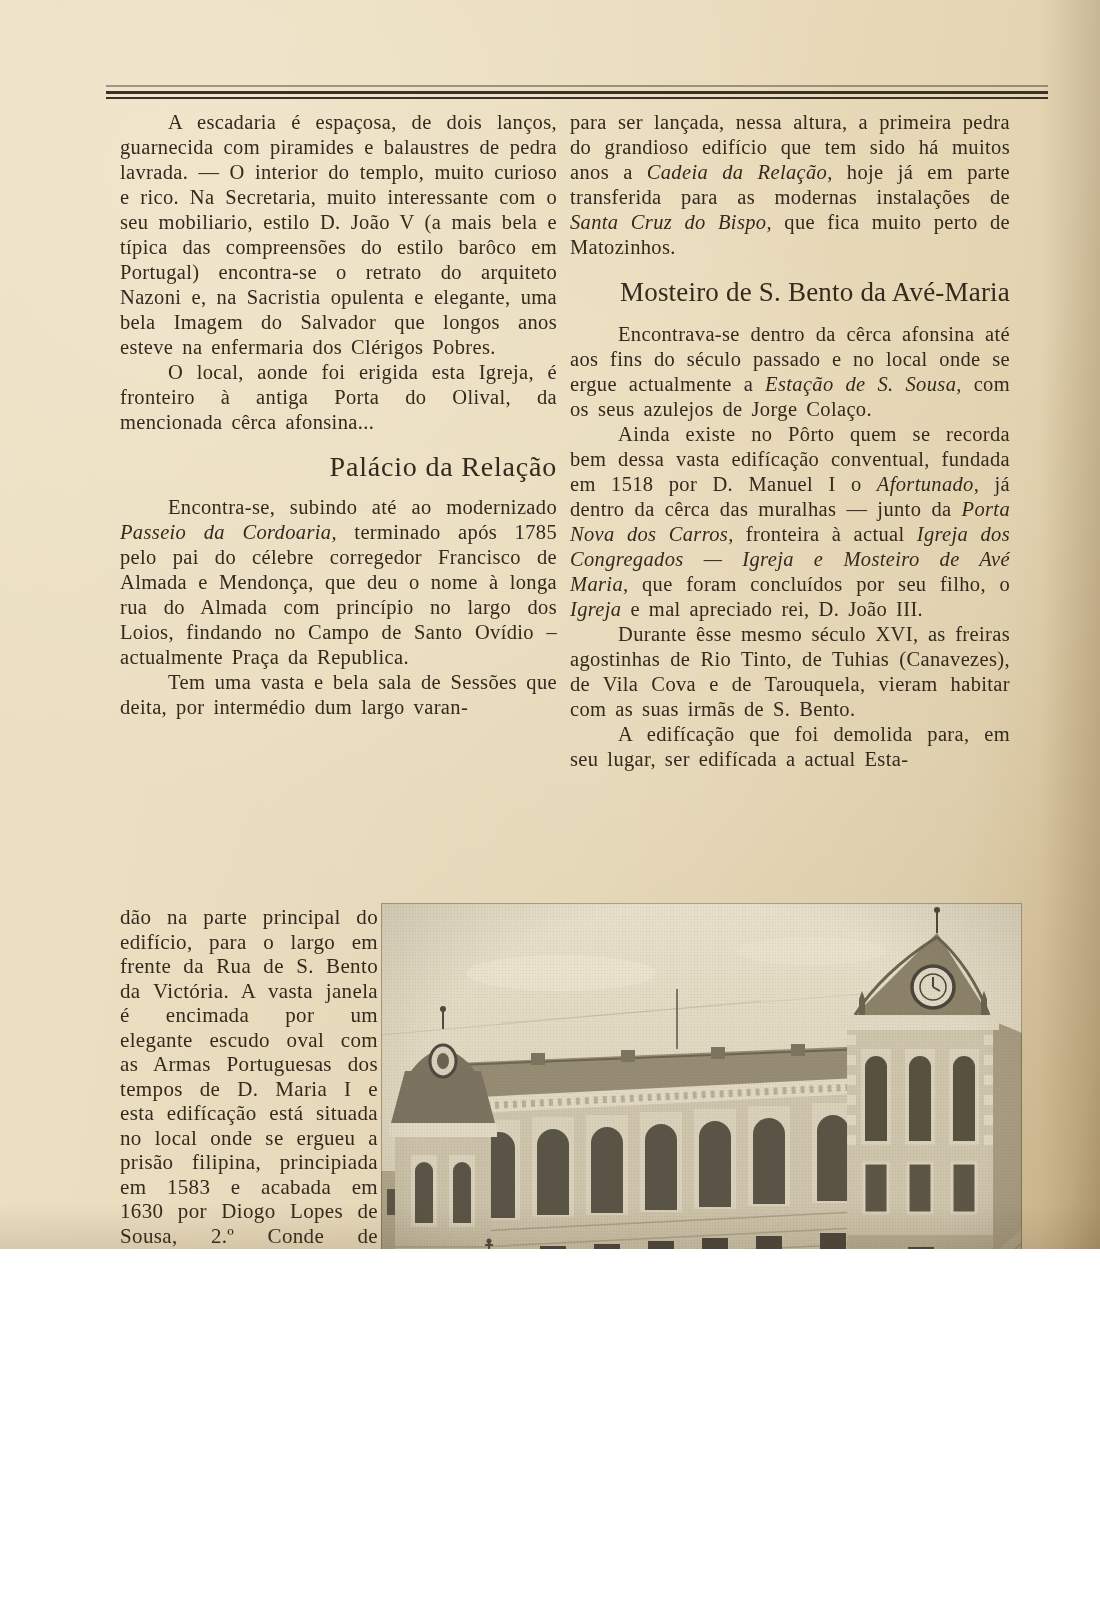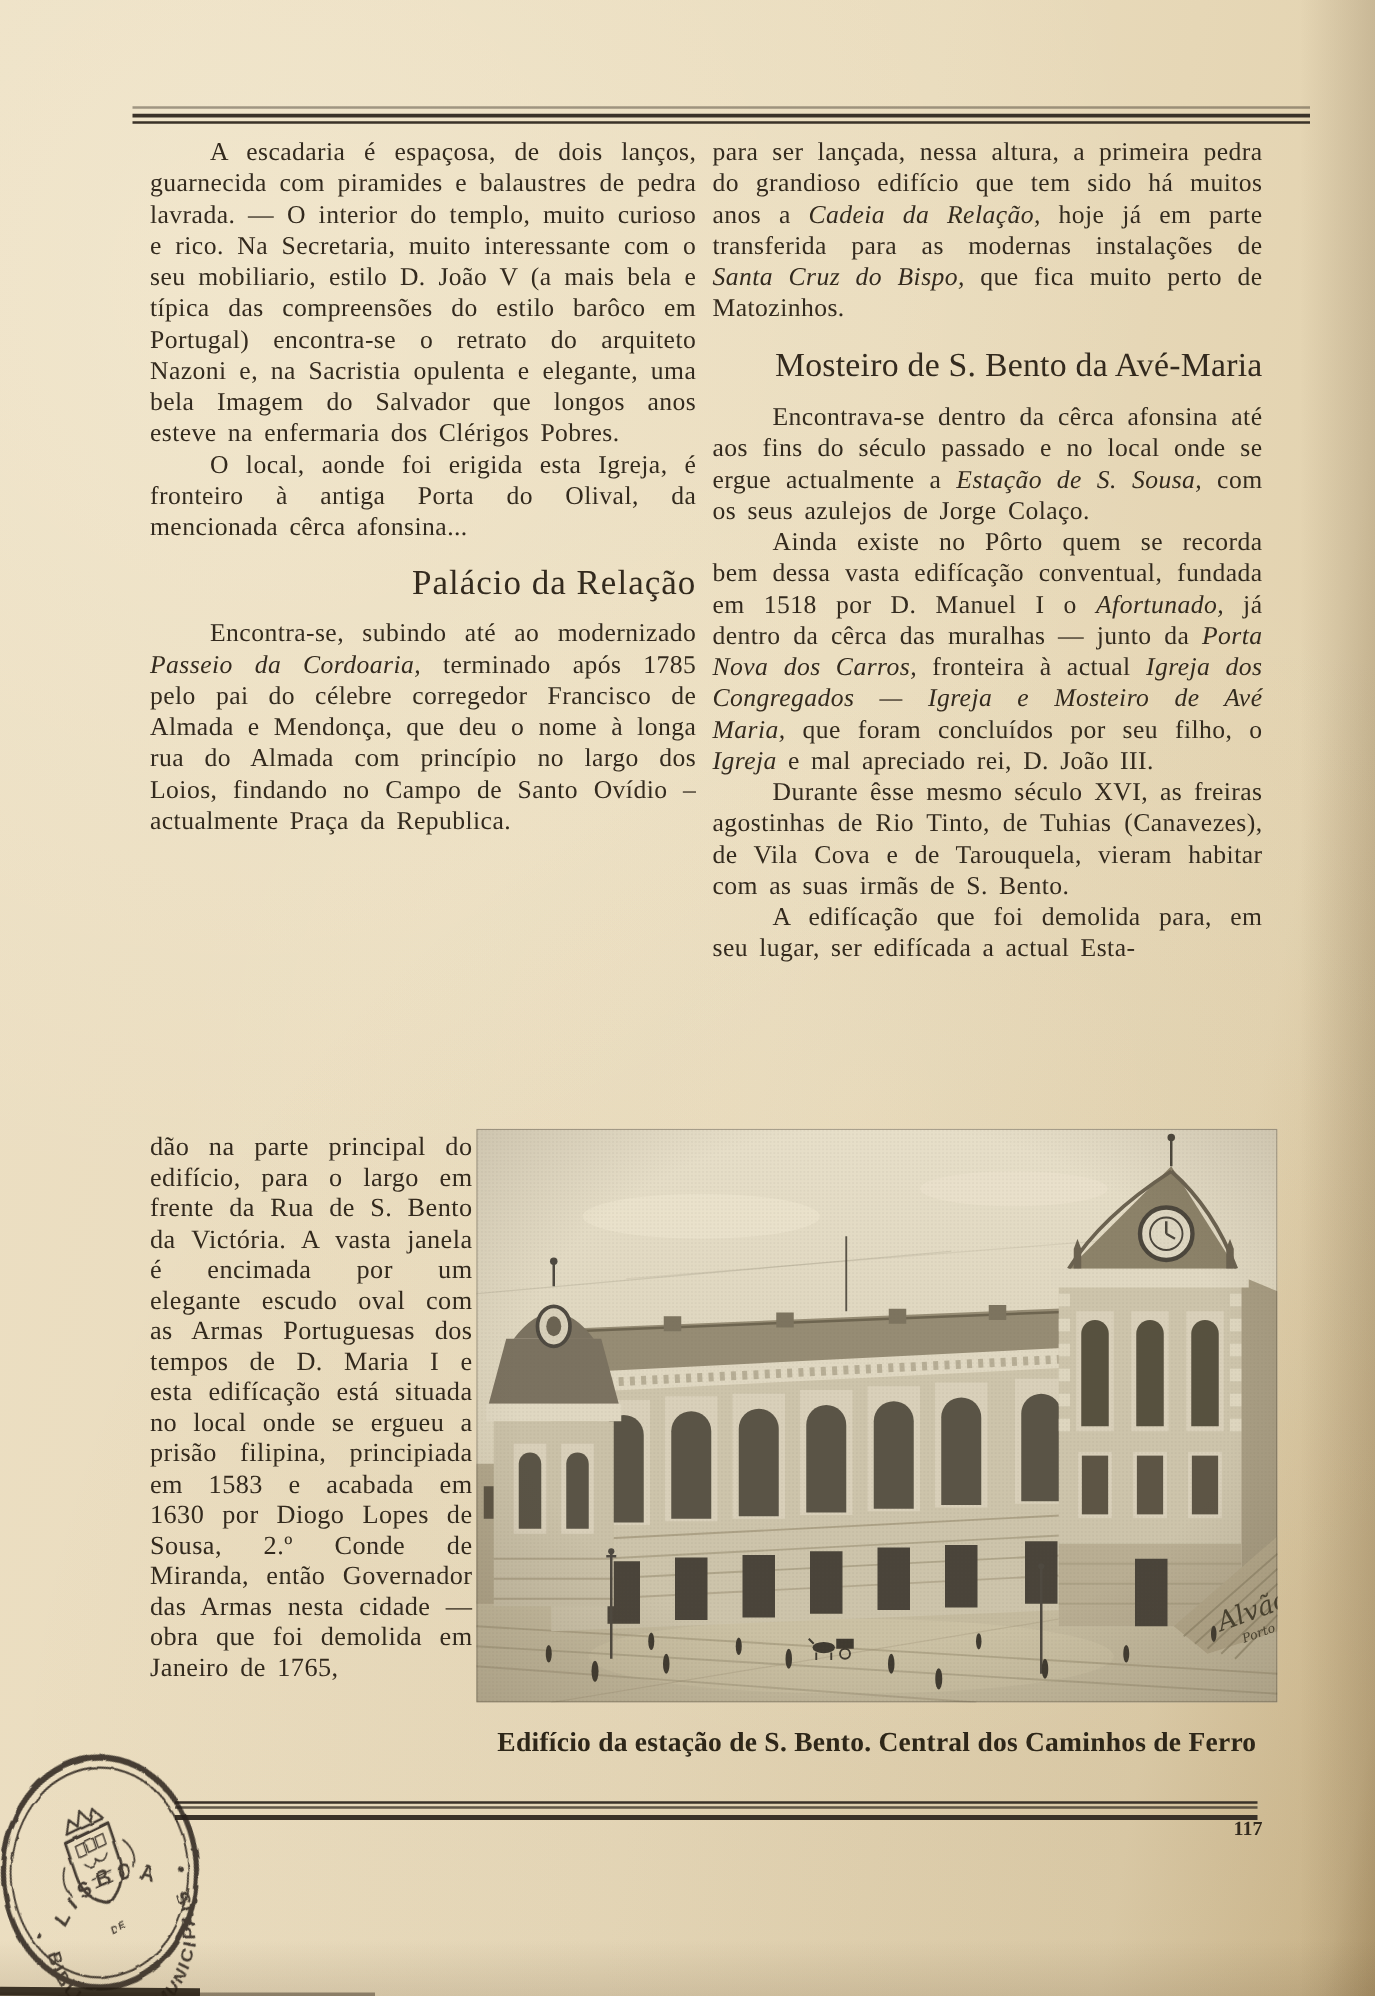--- a/index.html
+++ b/index.html
@@ -1,18 +1,18 @@
 <!DOCTYPE html>
 <html lang="pt" style="--paper: #e9dbbc; --ink: #332a1e; --rule: #3a3228; --stamp-ink: #2a241d;"><head>
 <meta charset="utf-8">
 <style>
   html,body{margin:0;padding:0;}
   body{width:1100px;height:1597px;overflow:hidden;background:#cbb astray;}
   .page{
-    position:relative;width:1100px;height:1597px;overflow:hidden;
+    position:relative;width:1100px;height:1249px;overflow:hidden;
     background:
       radial-gradient(circle at 18% 14%, rgba(255,250,232,.28), transparent 45%),
       radial-gradient(circle at 62% 55%, rgba(255,248,228,.14), transparent 50%),
       radial-gradient(circle at 88% 92%, rgba(110,85,45,.10), transparent 55%),
       linear-gradient(100deg,#ecdfc3 0%,#e9dbbc 55%,#e3d3b0 84%,#d2bd93 97%,#c3ab7e 100%);
     font-family:"Liberation Serif","DejaVu Serif",serif;
     color:var(--ink,#332a1e);
   }
   
   .rule{position:absolute;}
@@ -74,20 +74,21 @@
     <span class="r1"></span>
     <span class="r2"></span>
     <span class="r3"></span>
   </div>
 
   <section class="col col-left">
     <p>A escadaria é espaçosa, de dois lanços, guarnecida com piramides e balaustres de pedra lavrada. — O interior do templo, muito curioso e rico. Na Secretaria, muito interessante com o seu mobiliario, estilo D. João V (a mais bela e típica das compreensões do estilo barôco em Portugal) encontra-se o retrato do arquiteto Nazoni e, na Sacristia opulenta e elegante, uma bela Imagem do Salvador que longos anos esteve na enfermaria dos Clérigos Pobres.</p>
     <p>O local, aonde foi erigida esta Igreja, é fronteiro à antiga Porta do Olival, da mencionada cêrca afonsina...</p>
     <h2 class="heading">Palácio da Relação</h2>
     <p>Encontra-se, subindo até ao modernizado <i>Passeio da Cordoaria,</i> terminado após 1785 pelo pai do célebre corregedor Francisco de Almada e Mendonça, que deu o nome à longa rua do Almada com princípio no largo dos Loios, findando no Campo de Santo Ovídio – actualmente Praça da Republica.</p>
+    <p>Tem uma vasta e bela sala de Sessões que deita, por intermédio dum largo varan-</p>
   </section>
 
   <section class="col col-right">
     <p class="no-indent">para ser lançada, nessa altura, a primeira pedra do grandioso edifício que tem sido há muitos anos a <i>Cadeia da Relação,</i> hoje já em parte transferida para as modernas instalações de <i>Santa Cruz do Bispo,</i> que fica muito perto de Matozinhos.</p>
     <h2 class="heading">Mosteiro de S. Bento da Avé-Maria</h2>
     <p>Encontrava-se dentro da cêrca afonsina até aos fins do século passado e no local onde se ergue actualmente a <i>Estação de S. Sousa,</i> com os seus azulejos de Jorge Colaço.</p>
     <p>Ainda existe no Pôrto quem se recorda bem dessa vasta edifícação conventual, fundada em 1518 por D. Manuel I o <i>Afortunado,</i> já dentro da cêrca das muralhas — junto da <i>Porta Nova dos Carros,</i> fronteira à actual <i>Igreja dos Congregados — Igreja e Mosteiro de Avé Maria,</i> que foram concluídos por seu filho, o <i>Igreja</i> e mal apreciado rei, D. João III.</p>
     <p>Durante êsse mesmo século XVI, as freiras agostinhas de Rio Tinto, de Tuhias (Canavezes), de Vila Cova e de Tarouquela, vieram habitar com as suas irmãs de S. Bento.</p>
     <p>A edifícação que foi demolida para, em seu lugar, ser edifícada a actual Esta-</p>
   </section>

